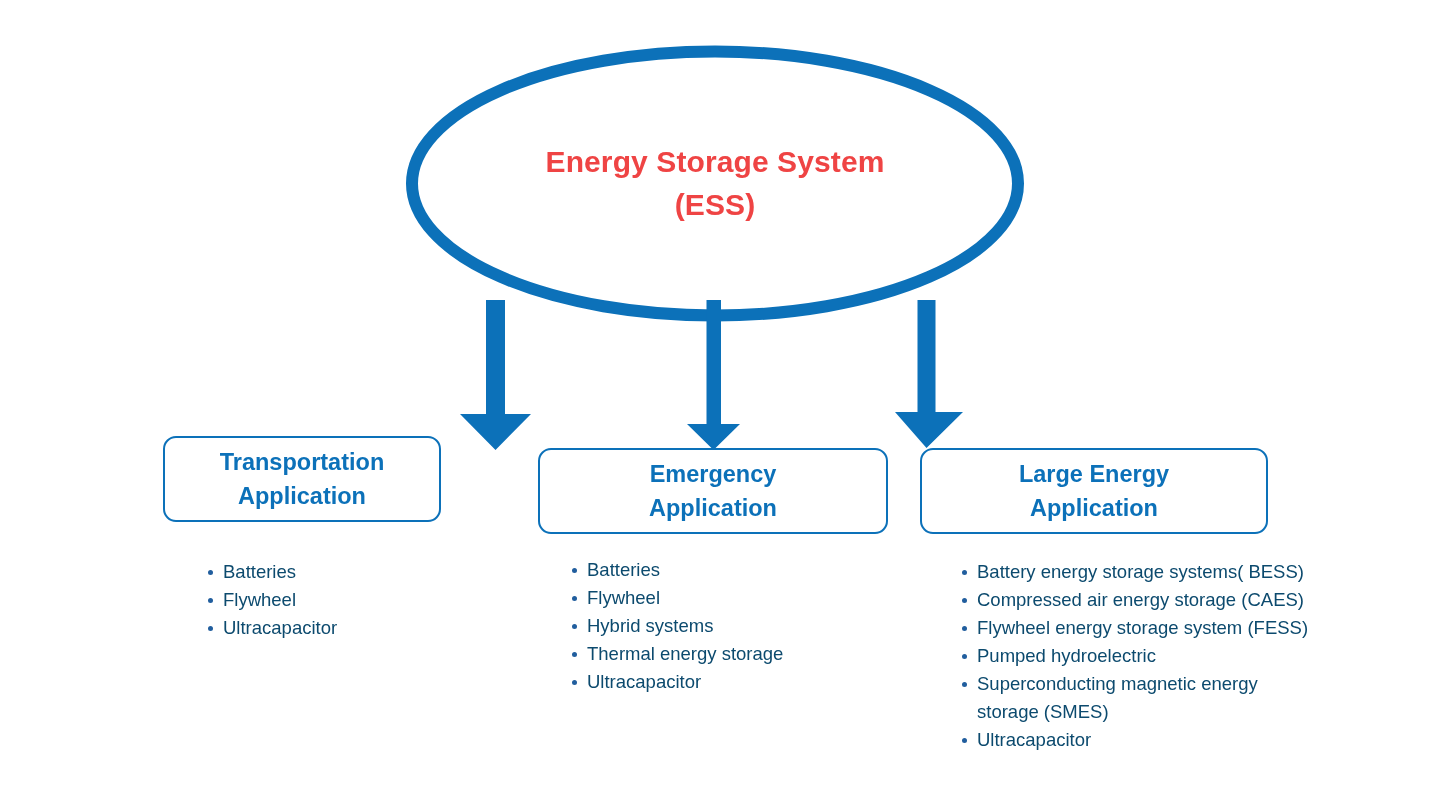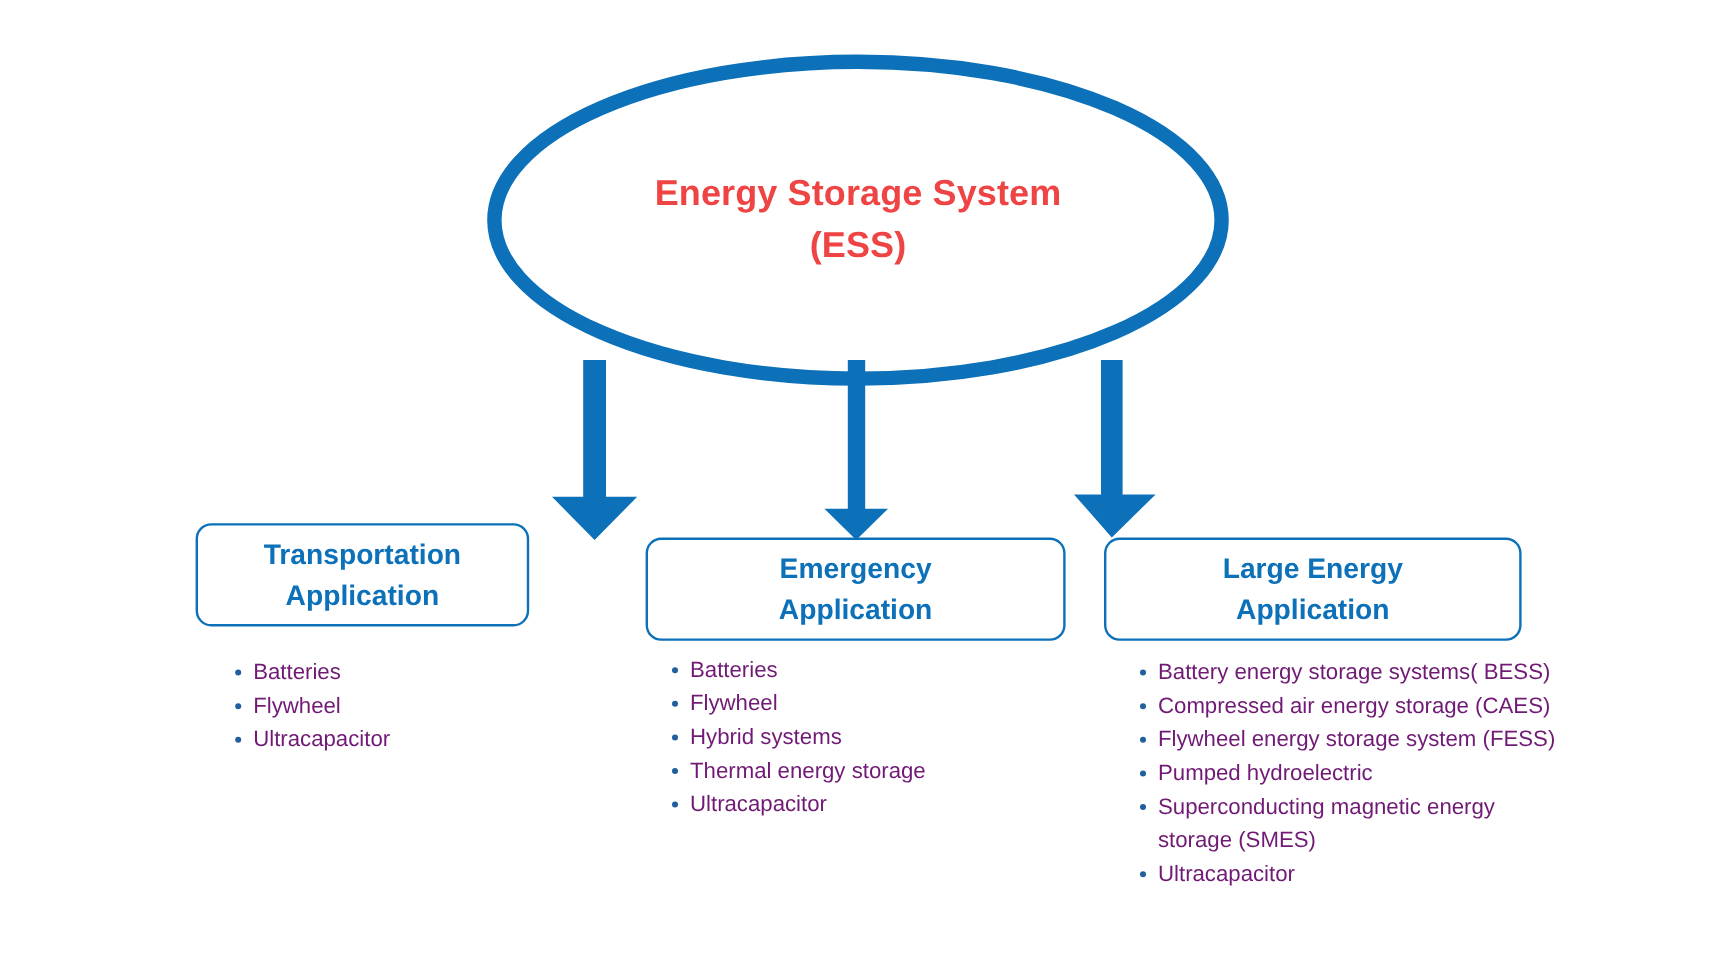--- a/index.html
+++ b/index.html
@@ -71,24 +71,24 @@
     font-size: 23.5px;
     font-weight: bold;
     line-height: 1.45;
     color: #0C71B9;
   }
   .cat-box .ln { display: block; white-space: nowrap; }
 
   
   .bullet-list {
     position: absolute;
-    margin: 0;
+    margin: 12px;
     padding: 0;
     list-style: none;
-    color: #701a75;
+    color: #0c4a6e;
     font-size: 18.5px;
     line-height: 28px;
   }
   .bullet-list li {
     position: relative;
     padding-left: 15px;
     margin: 0;
   }
   .bullet-list li::before {
     content: "";

